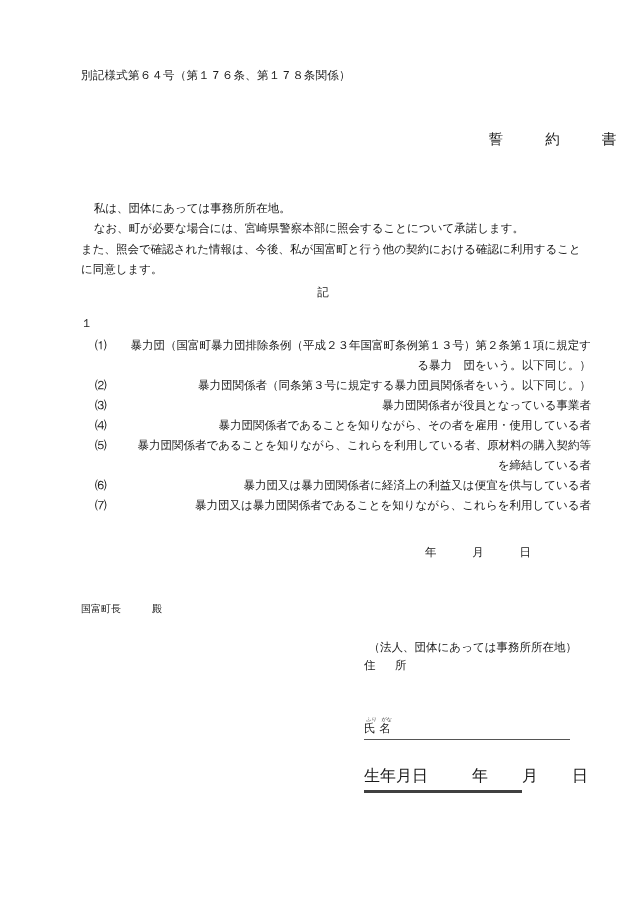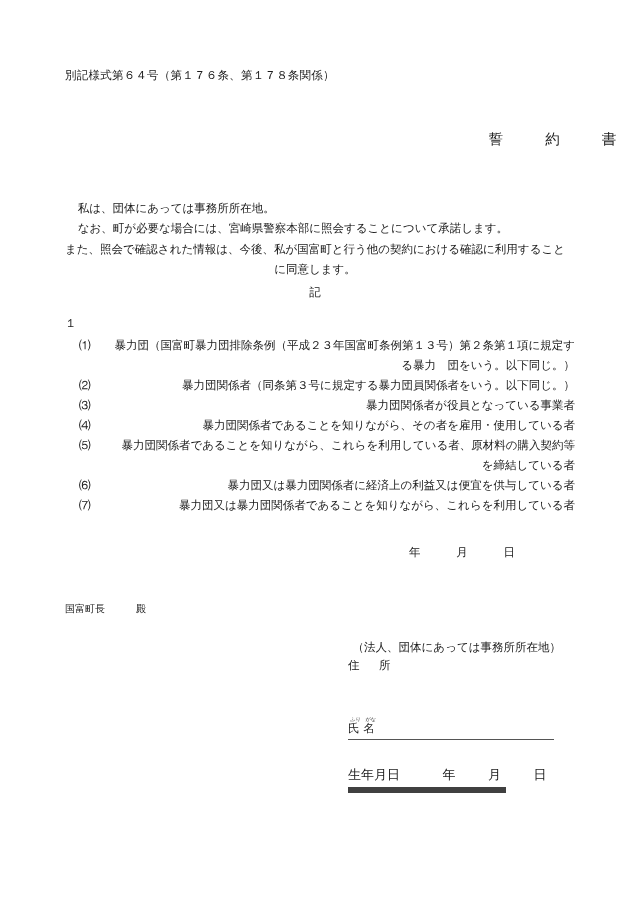--- a/index.html
+++ b/index.html
@@ -14,20 +14,21 @@
     position: relative;
     font-family: "Liberation Serif", "DejaVu Serif", serif;
     color: #1a1a1a;
     font-size: 11.5px;
     overflow: hidden;
   }
   .page {
     position: absolute;
     inset: 0;
     padding: 16px;
+    margin-left: 16px;
   }
 
   
   .form-number {
     position: absolute;
     left: 65px;
     top: 68px;
     font-size: 11.5px;
     letter-spacing: 0.02em;
     white-space: nowrap;
@@ -55,21 +56,20 @@
     font-size: 11.5px;
   }
   .intro .ln {
     white-space: nowrap;
   }
   .intro .ln.indent {
     text-indent: 1.1em;
   }
   .intro .ln.wrap {
     white-space: normal;
-    text-align: center;
   }
 
   
   .ki-mark {
     position: absolute;
     left: 0;
     right: 0;
     top: 285px;
     text-align: center;
     font-size: 11.5px;
@@ -178,24 +178,24 @@
   .name-field .k {
     letter-spacing: 0.32em;
   }
 
   
   .birth-field {
     position: absolute;
     left: 348px;
     top: 766px;
     width: 158px;
-    border-bottom: 6px solid #404040;
+    border-bottom: 3px solid #404040;
     padding-bottom: 3px;
     white-space: nowrap;
-    font-size: 13px;
+    font-size: 16px;
   }
   .birth-field .gap-lg {
     display: inline-block;
     width: 36px;
   }
   .birth-field .gap-sm {
     display: inline-block;
     width: 26px;
   }
 </style>

